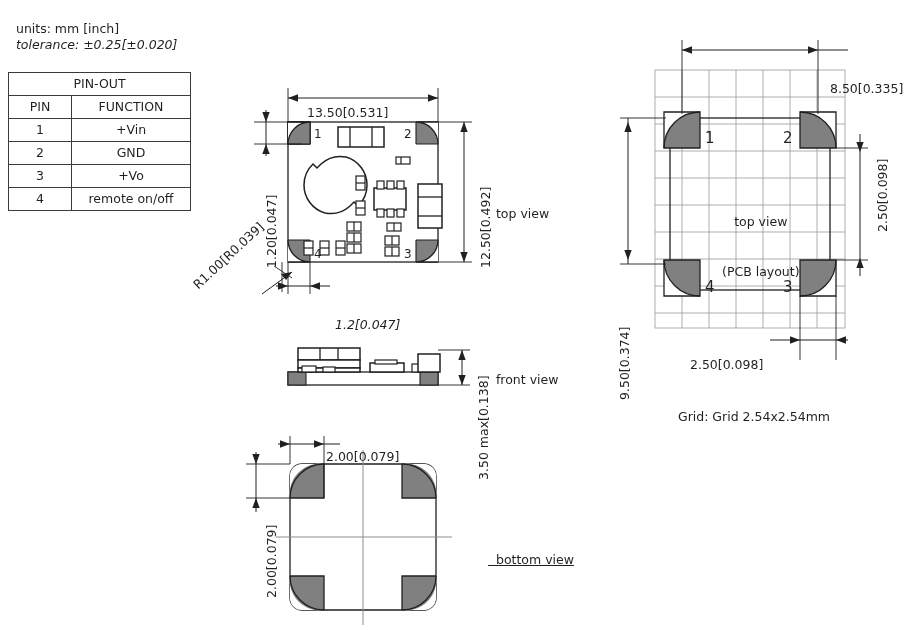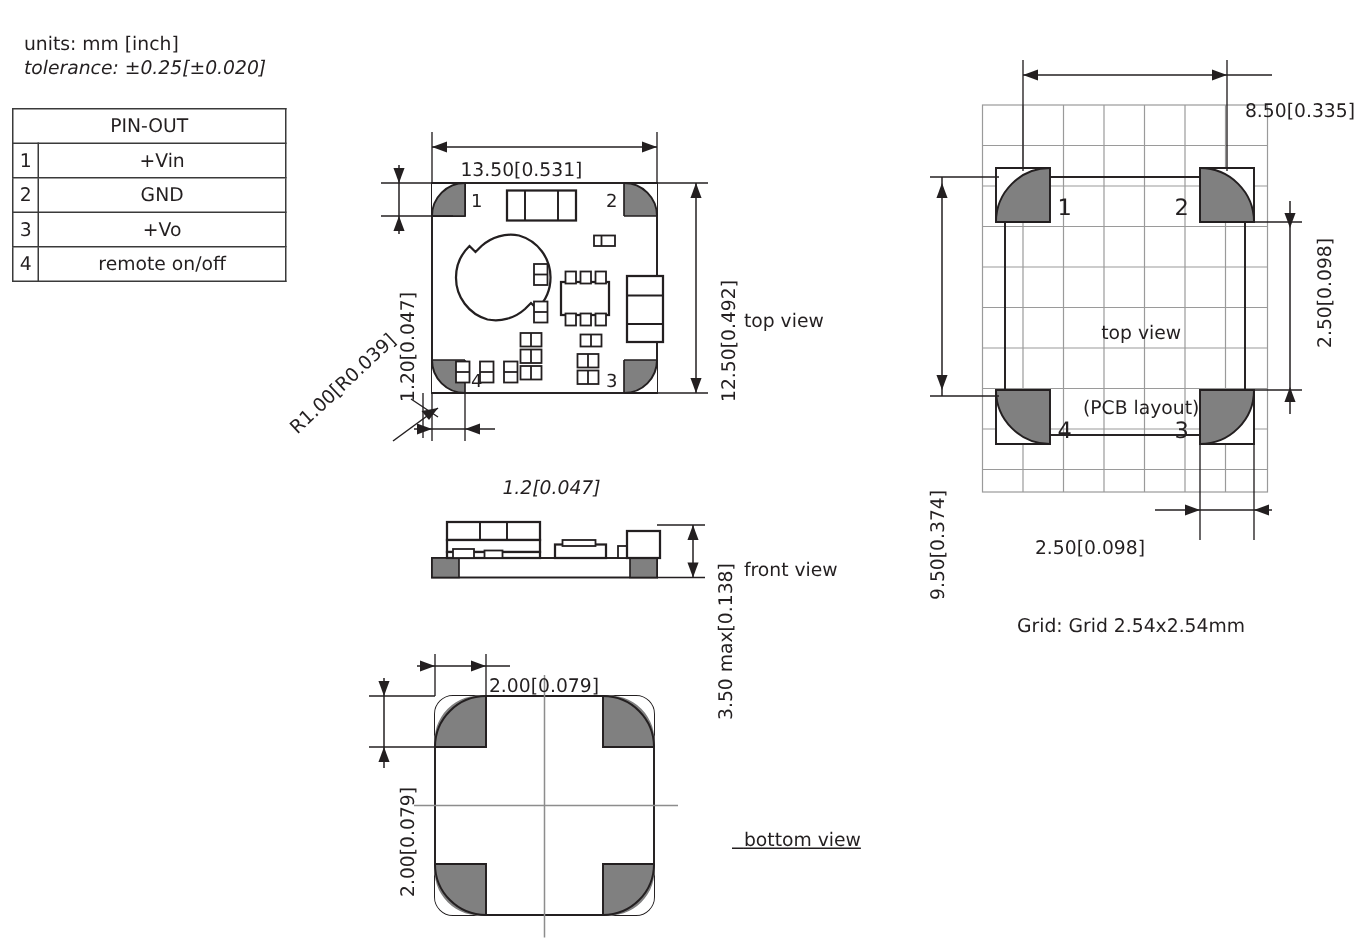--- a/index.html
+++ b/index.html
@@ -35,20 +35,24 @@
   <span>units: mm [inch]</span>
 </div>
 <div class="abs txt" style="left:8px;top:20px;font-style:italic;">
   <span>tolerance: ±0.25[±0.020]</span>
 </div>
 
 <table id="pinout-table">
   <tbody>
       <tr>
     <td class="hdr" colspan="2">PIN-OUT</td>
+  </tr>
+  <tr>
+    <td style="width:62px">PIN</td>
+    <td>FUNCTION</td>
   </tr>
   <tr>
     <td>1</td>
     <td>+Vin</td>
   </tr>
   <tr>
     <td>2</td>
     <td>GND</td>
   </tr>
   <tr>
@@ -361,21 +365,21 @@
   <line class="dim" x1="170" y1="310" x2="248" y2="310"></line>
   <polygon class="arr" points="200,310 190,306.3 190,313.7"></polygon>
   <polygon class="arr" points="236,310 246,306.3 246,313.7"></polygon>
 </svg>
 </div>
 
 <div class="abs txt" style="left:722px;top:181px;text-align:center;">
   <div>top view</div>
   <div>(PCB layout)</div>
 </div>
-<div class="abs txt" style="left:822px;top:49px;">
+<div class="abs txt" style="left:822px;top:64px;">
   <span>8.50[0.335]</span>
 </div>
 <div class="abs txt vtxt" style="left:617px;top:400px;transform:rotate(-90deg);">
   <span>9.50[0.374]</span>
 </div>
 <div class="abs txt vtxt" style="left:875px;top:232px;transform:rotate(-90deg);">
   <span>2.50[0.098]</span>
 </div>
 <div class="abs txt" style="left:682px;top:340px;">
   <span>2.50[0.098]</span>

